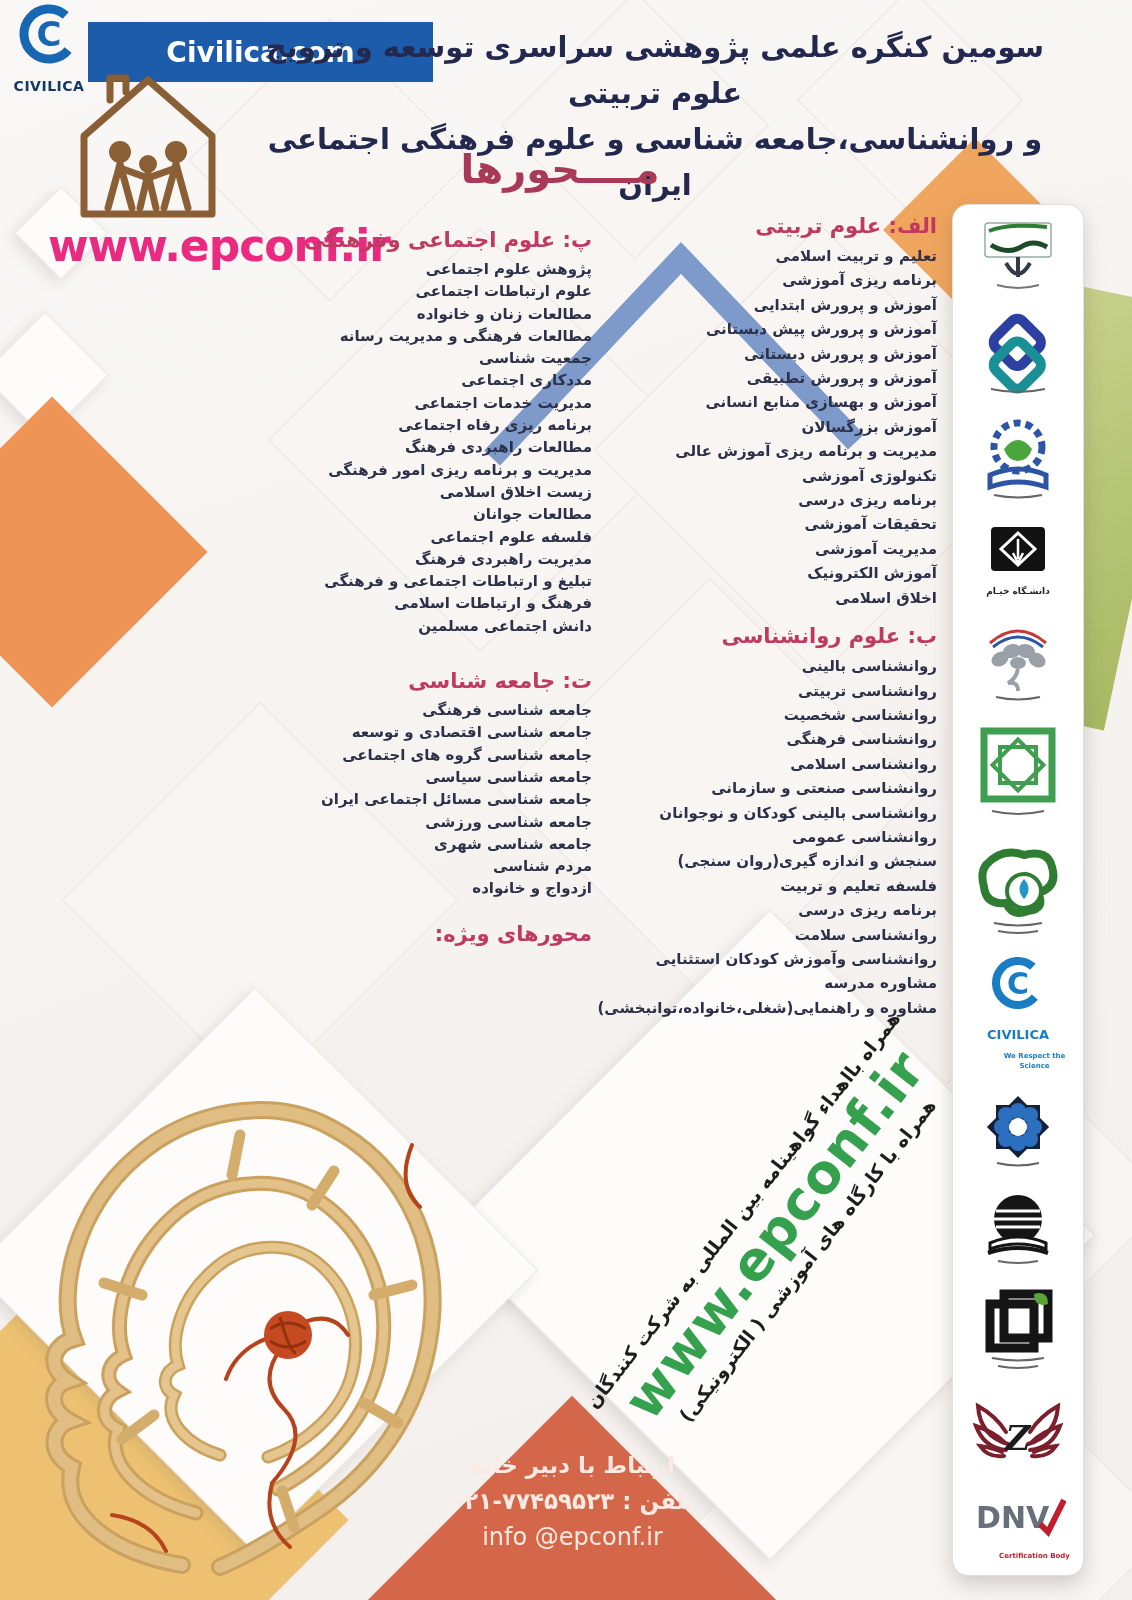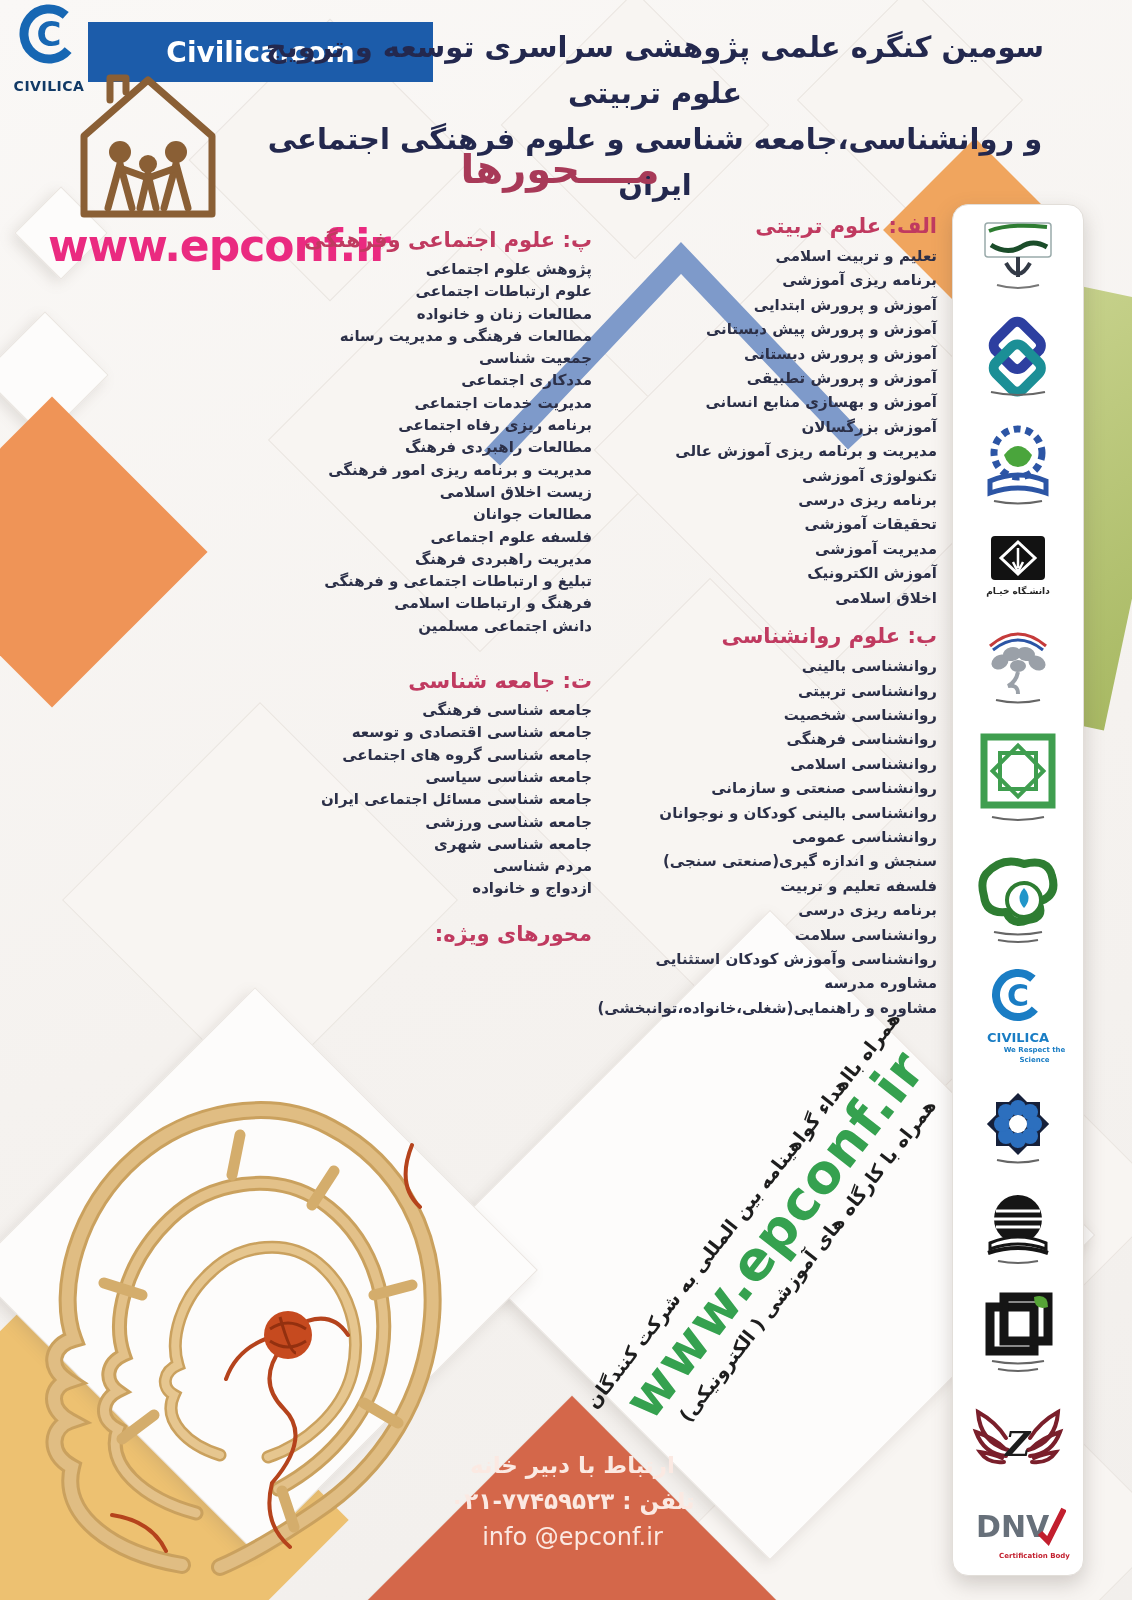--- a/index.html
+++ b/index.html
@@ -37,21 +37,21 @@
   #col-left{left:170px;top:228px;width:422px;}
   #col-left .t-item{line-height:22.3px;}
   #col-left .sec-h.second{margin-top:32px;}
   #col-left .sec-h.third{margin-top:22px;}
   #col-left .special .t-item{line-height:20.5px;font-size:15px;}
   
   #sidebar{position:absolute;left:952px;top:204px;width:132px;height:1372px;background:#fff;
     border:1px solid #e2ded9;border-radius:16px;box-shadow:0 8px 20px rgba(90,80,70,.25);
     display:flex;flex-direction:column;justify-content:space-between;align-items:center;
     padding:14px 4px;z-index:30;}
-  .logo-cell{width:118px;display:flex;flex-direction:column;align-items:center;gap:2px;}
+  .logo-cell{width:118px;display:flex;flex-direction:column;align-items:center;gap:11px;}
   .logo-cap{font-size:9px;color:#222;font-weight:bold;direction:rtl;text-align:center;line-height:10px;}
   .logo-cap.en{direction:ltr;}
   .logo-cap.tiny{font-size:7px;color:#555;margin-left:33px;}
   
   #diag{position:absolute;left:540px;top:1000px;width:470px;height:470px;z-index:25;
     display:flex;flex-direction:column;align-items:center;justify-content:center;
     transform:rotate(-52deg);}
   #diag .fa{direction:rtl;color:#1d1d1d;font-weight:bold;font-size:19px;white-space:nowrap;}
   #diag .url{color:#35a14f;font-weight:bold;font-size:54px;letter-spacing:1px;line-height:60px;}
   
@@ -159,21 +159,21 @@
     <div class="sec-h second">ب: علوم روانشناسی</div>
     <div>
         <div class="t-item">روانشناسی بالینی</div>
         <div class="t-item">روانشناسی تربیتی</div>
         <div class="t-item">روانشناسی شخصیت</div>
         <div class="t-item">روانشناسی فرهنگی</div>
         <div class="t-item">روانشناسی اسلامی</div>
         <div class="t-item">روانشناسی صنعتی و سازمانی</div>
         <div class="t-item">روانشناسی بالینی کودکان و نوجوانان</div>
         <div class="t-item">روانشناسی عمومی</div>
-        <div class="t-item">سنجش و اندازه گیری(صنعتی سنجی)</div>
+        <div class="t-item">سنجش و اندازه گیری(روان سنجی)</div>
         <div class="t-item">فلسفه تعلیم و تربیت</div>
         <div class="t-item">برنامه ریزی درسی</div>
         <div class="t-item">روانشناسی سلامت</div>
         <div class="t-item">روانشناسی وآموزش کودکان استثنایی</div>
         <div class="t-item">مشاوره مدرسه</div>
         <div class="t-item">مشاوره و راهنمایی(شغلی،خانواده،توانبخشی)</div>
       </div>
   </div>
 
   <div class="col ztext" id="col-left">

